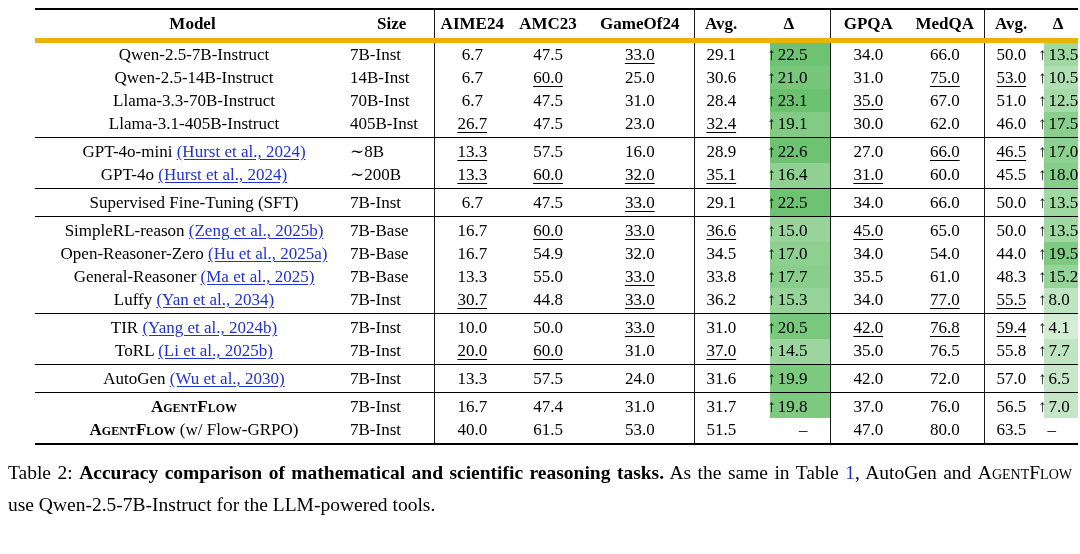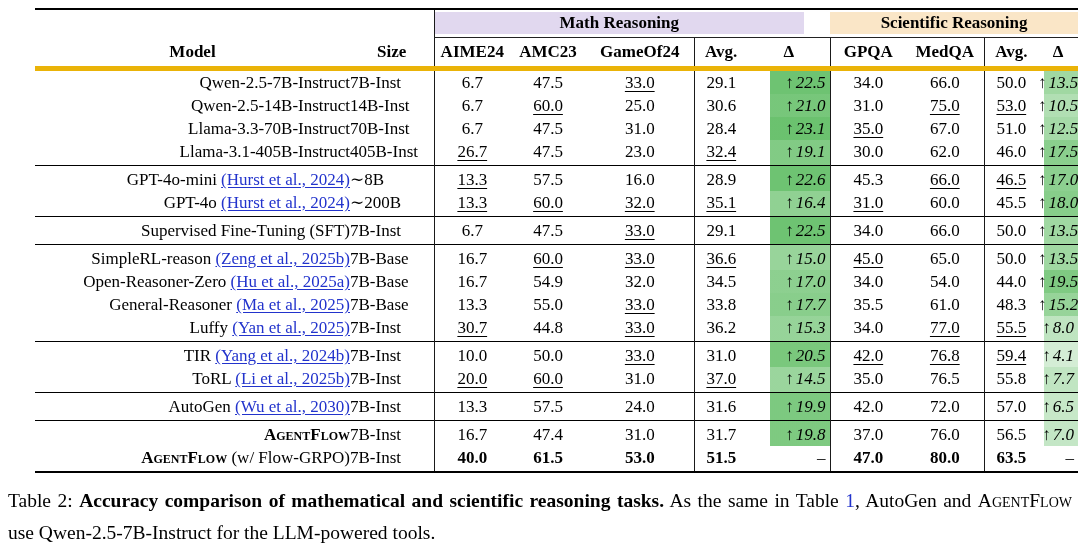--- a/index.html
+++ b/index.html
@@ -23,29 +23,29 @@
   
   tr.cols th{
     height:28px;font-size:17px;font-weight:bold;vertical-align:middle;
     border-bottom:5px solid #eab308;padding:0;text-align:center;
   }
   th.model-h{text-align:left;padding-left:3px;}
   th.size-h{text-align:left;}
   
   tbody{border-bottom:2.5px solid #000;}
   tbody td{height:23px;font-size:17px;vertical-align:middle;padding:0;line-height:23px;white-space:nowrap;}
-  td.model{text-align:right;padding-left:3px;}
+  td.model{text-align:center;padding-left:3px;}
   td.size{text-align:left;}
   td.val{text-align:center;}
-  td.delta{text-align:right;padding-right:4px;font-style:italic;}
+  td.delta{text-align:right;padding-right:22px;}
   .bl{border-left:1px solid #1a1a1a;}
   tr.gsep td{border-top:1px solid #000;padding-top:2px;}
   tr.glast td{padding-bottom:2px;}
   .u{text-decoration:underline;text-underline-offset:3px;text-decoration-thickness:1px;}
-  .bo{font-weight:bold;}
+  .bo{font-weight:normal;}
   .sc{font-variant:small-caps;font-weight:bold;}
   .cite{color:var(--link);text-decoration:underline;text-underline-offset:2px;}
   .arrow{display:inline-block;margin-right:2px;}
   
   .caption{
     margin:12px 8px 0 8px;font-size:19.5px;line-height:32px;text-align:justify;
   }
   .cap-bold{font-weight:bold;}
   .cap-link{color:var(--link);}
   .cap-sc{font-variant:small-caps;}
@@ -62,30 +62,20 @@
         <col style="width:76px">
         <col style="width:108px">
       <col style="width:54px">
         <col style="width:82px">
       <col style="width:76px">
         <col style="width:78px">
       <col style="width:54px">
         <col style="width:40px">
     </colgroup>
     <thead>
-      <tr class="bands">
-        <td></td>
-        <td></td>
-        <td colspan="5" class="band-td bl">
-          <div class="band band-math" id="band-math" style="background: rgb(225, 216, 239);">Math Reasoning</div>
-        </td>
-        <td colspan="4" class="band-td">
-          <div class="band band-sci" id="band-sci" style="background: rgb(250, 230, 199);">Scientific Reasoning</div>
-        </td>
-      </tr>
       <tr class="cols">
         <th class="model-h">Model</th>
         <th class="size-h">Size</th>
         <th class="bl">AIME24</th>
         <th>AMC23</th>
         <th>GameOf24</th>
         <th class="bl">Avg.</th>
         <th>Δ</th>
         <th class="bl">GPQA</th>
         <th>MedQA</th>
@@ -147,21 +137,21 @@
           <td class="val delta" style="background-image: linear-gradient(90deg, rgba(0, 0, 0, 0) 6px, rgba(50, 170, 55, 0.57) 6px);"><span class="arrow">↑</span><span>17.5</span></td>
         </tr>
         <tr class="gsep">
           <td class="model"><span class="mname">GPT-4o-mini</span> <span class="cite">(Hurst et al., 2024)</span></td>
           <td class="size">∼8B</td>
           <td class="val bl"><span class="u">13.3</span></td>
           <td class="val"><span>57.5</span></td>
           <td class="val"><span>16.0</span></td>
           <td class="val bl"><span>28.9</span></td>
           <td class="val delta" style="background-image: linear-gradient(90deg, rgba(0, 0, 0, 0) 22px, rgba(50, 170, 55, 0.706) 22px); text-align: right;"><span class="arrow">↑</span><span>22.6</span></td>
-          <td class="val bl"><span>45.3</span></td>
+          <td class="val bl"><span>27.0</span></td>
           <td class="val"><span class="u">66.0</span></td>
           <td class="val bl"><span class="u">46.5</span></td>
           <td class="val delta" style="background-image: linear-gradient(90deg, rgba(0, 0, 0, 0) 6px, rgba(50, 170, 55, 0.557) 6px);"><span class="arrow">↑</span><span>17.0</span></td>
         </tr>
         <tr class="glast">
           <td class="model"><span class="mname">GPT-4o</span> <span class="cite">(Hurst et al., 2024)</span></td>
           <td class="size">∼200B</td>
           <td class="val bl"><span class="u">13.3</span></td>
           <td class="val"><span class="u">60.0</span></td>
           <td class="val"><span class="u">32.0</span></td>
@@ -218,21 +208,21 @@
           <td class="val"><span>55.0</span></td>
           <td class="val"><span class="u">33.0</span></td>
           <td class="val bl"><span>33.8</span></td>
           <td class="val delta" style="background-image: linear-gradient(90deg, rgba(0, 0, 0, 0) 22px, rgba(50, 170, 55, 0.576) 22px);"><span class="arrow">↑</span><span>17.7</span></td>
           <td class="val bl"><span>35.5</span></td>
           <td class="val"><span>61.0</span></td>
           <td class="val bl"><span>48.3</span></td>
           <td class="val delta" style="background-image: linear-gradient(90deg, rgba(0, 0, 0, 0) 6px, rgba(50, 170, 55, 0.51) 6px);"><span class="arrow">↑</span><span>15.2</span></td>
         </tr>
         <tr class="glast">
-          <td class="model"><span class="mname">Luffy</span> <span class="cite">(Yan et al., 2025)</span></td>
+          <td class="model"><span class="mname">Luffy</span> <span class="cite">(Yan et al., 2034)</span></td>
           <td class="size">7B-Inst</td>
           <td class="val bl"><span class="u">30.7</span></td>
           <td class="val"><span>44.8</span></td>
           <td class="val"><span class="u">33.0</span></td>
           <td class="val bl"><span>36.2</span></td>
           <td class="val delta" style="background-image: linear-gradient(90deg, rgba(0, 0, 0, 0) 22px, rgba(50, 170, 55, 0.51) 22px);"><span class="arrow">↑</span><span>15.3</span></td>
           <td class="val bl"><span>34.0</span></td>
           <td class="val"><span class="u">77.0</span></td>
           <td class="val bl"><span class="u">55.5</span></td>
           <td class="val delta" style="background-image: linear-gradient(90deg, rgba(0, 0, 0, 0) 6px, rgba(50, 170, 55, 0.314) 6px);"><span class="arrow">↑</span><span>8.0</span></td>

